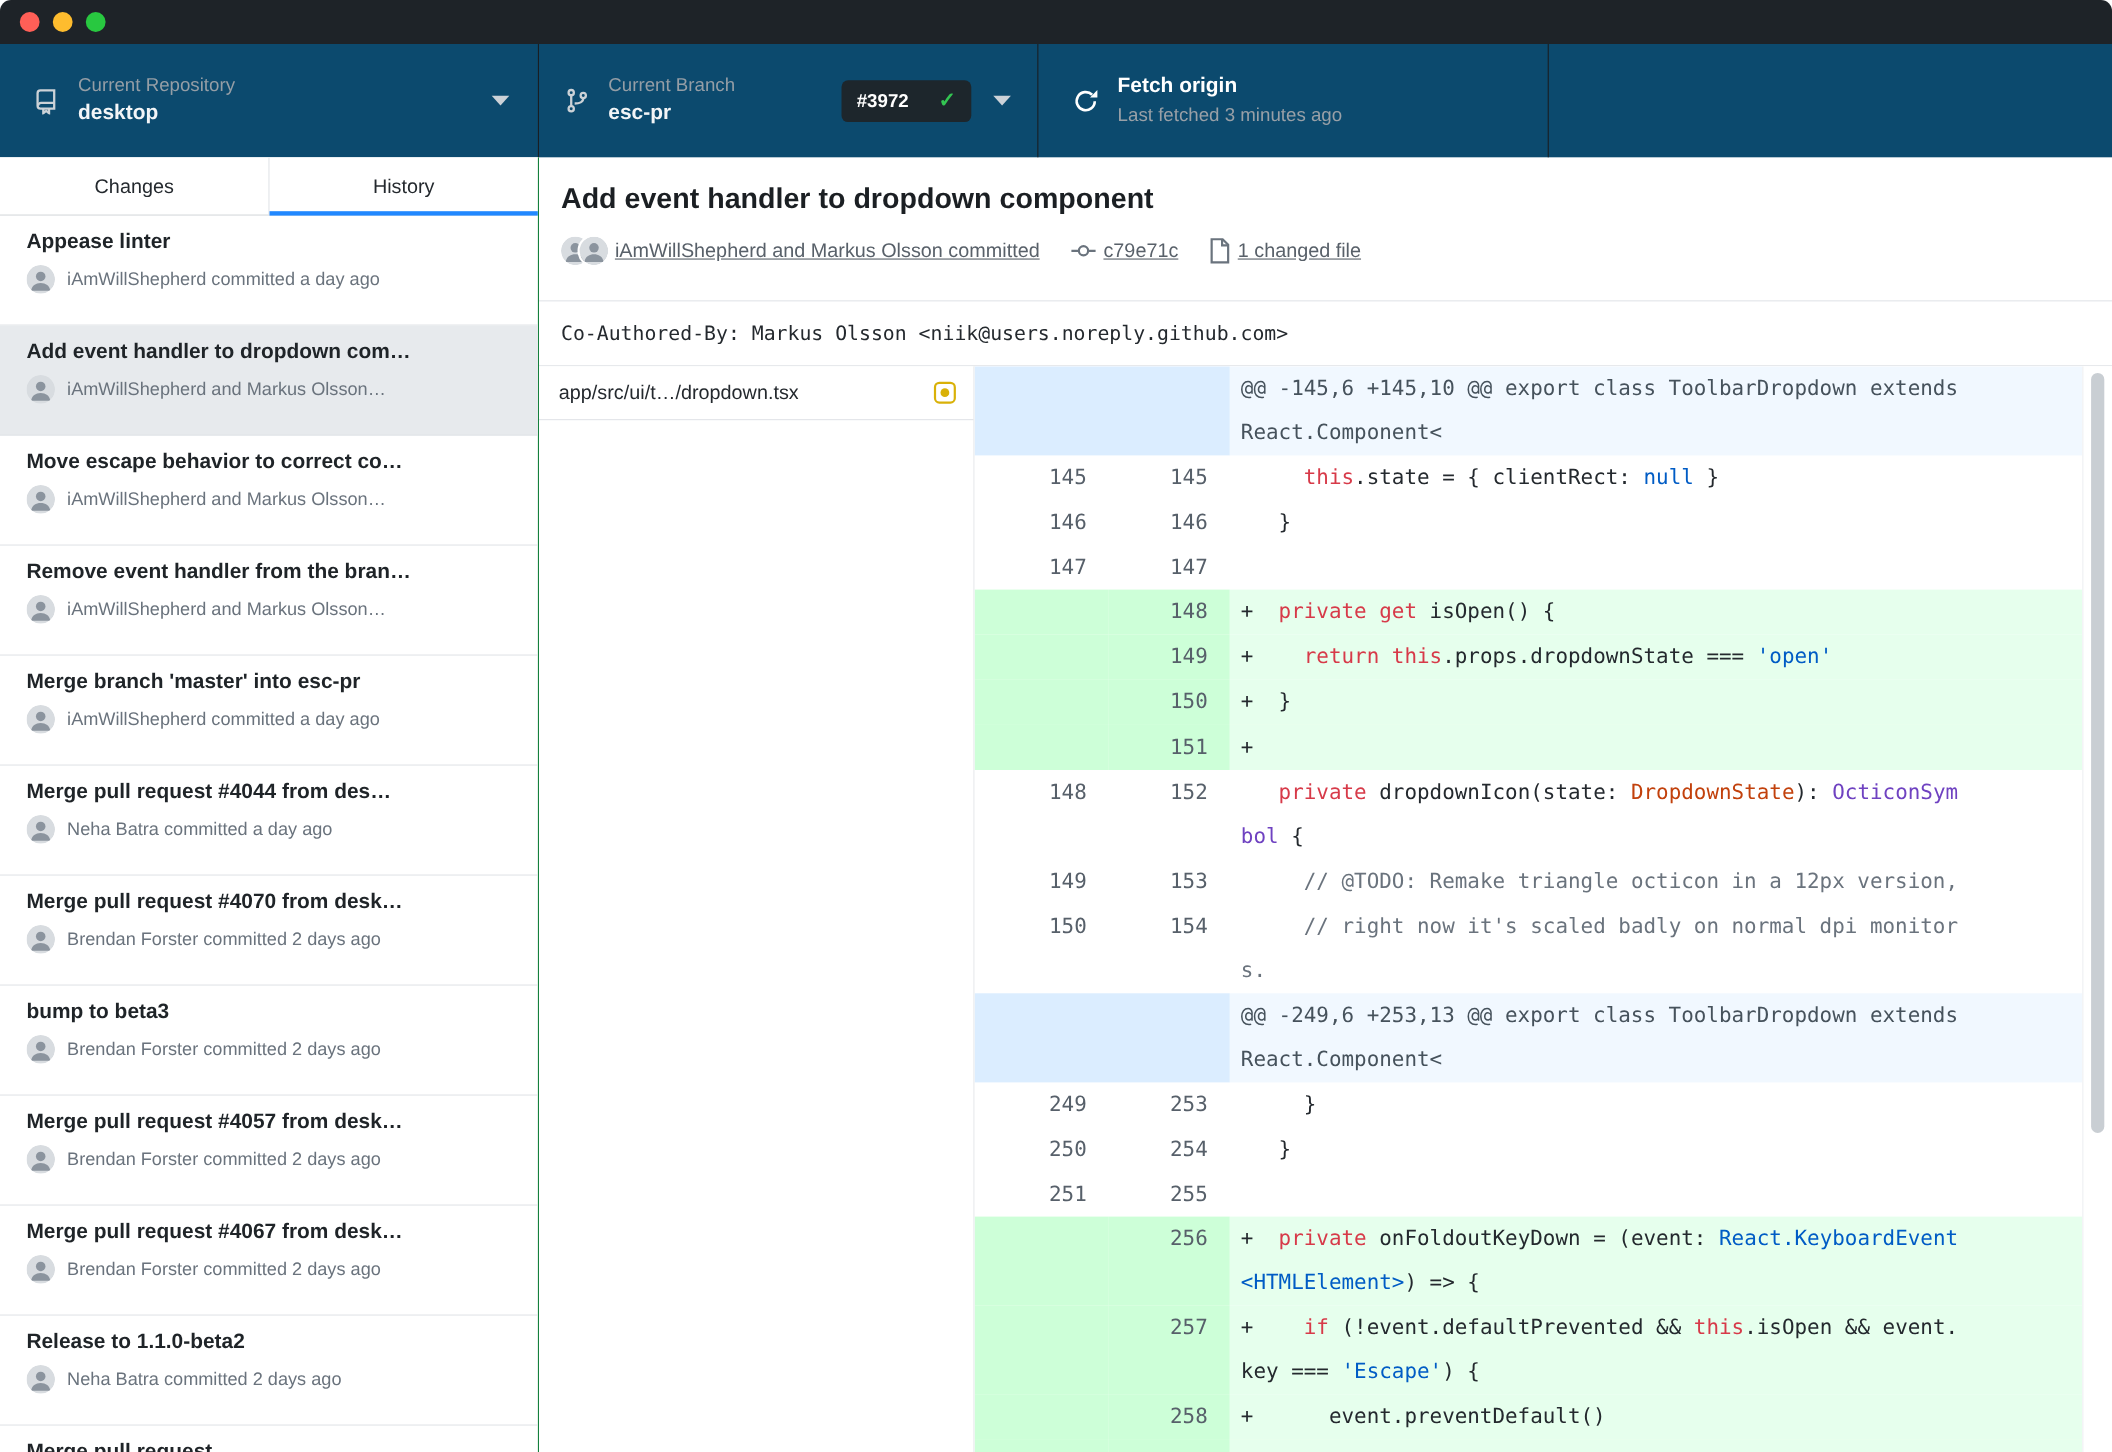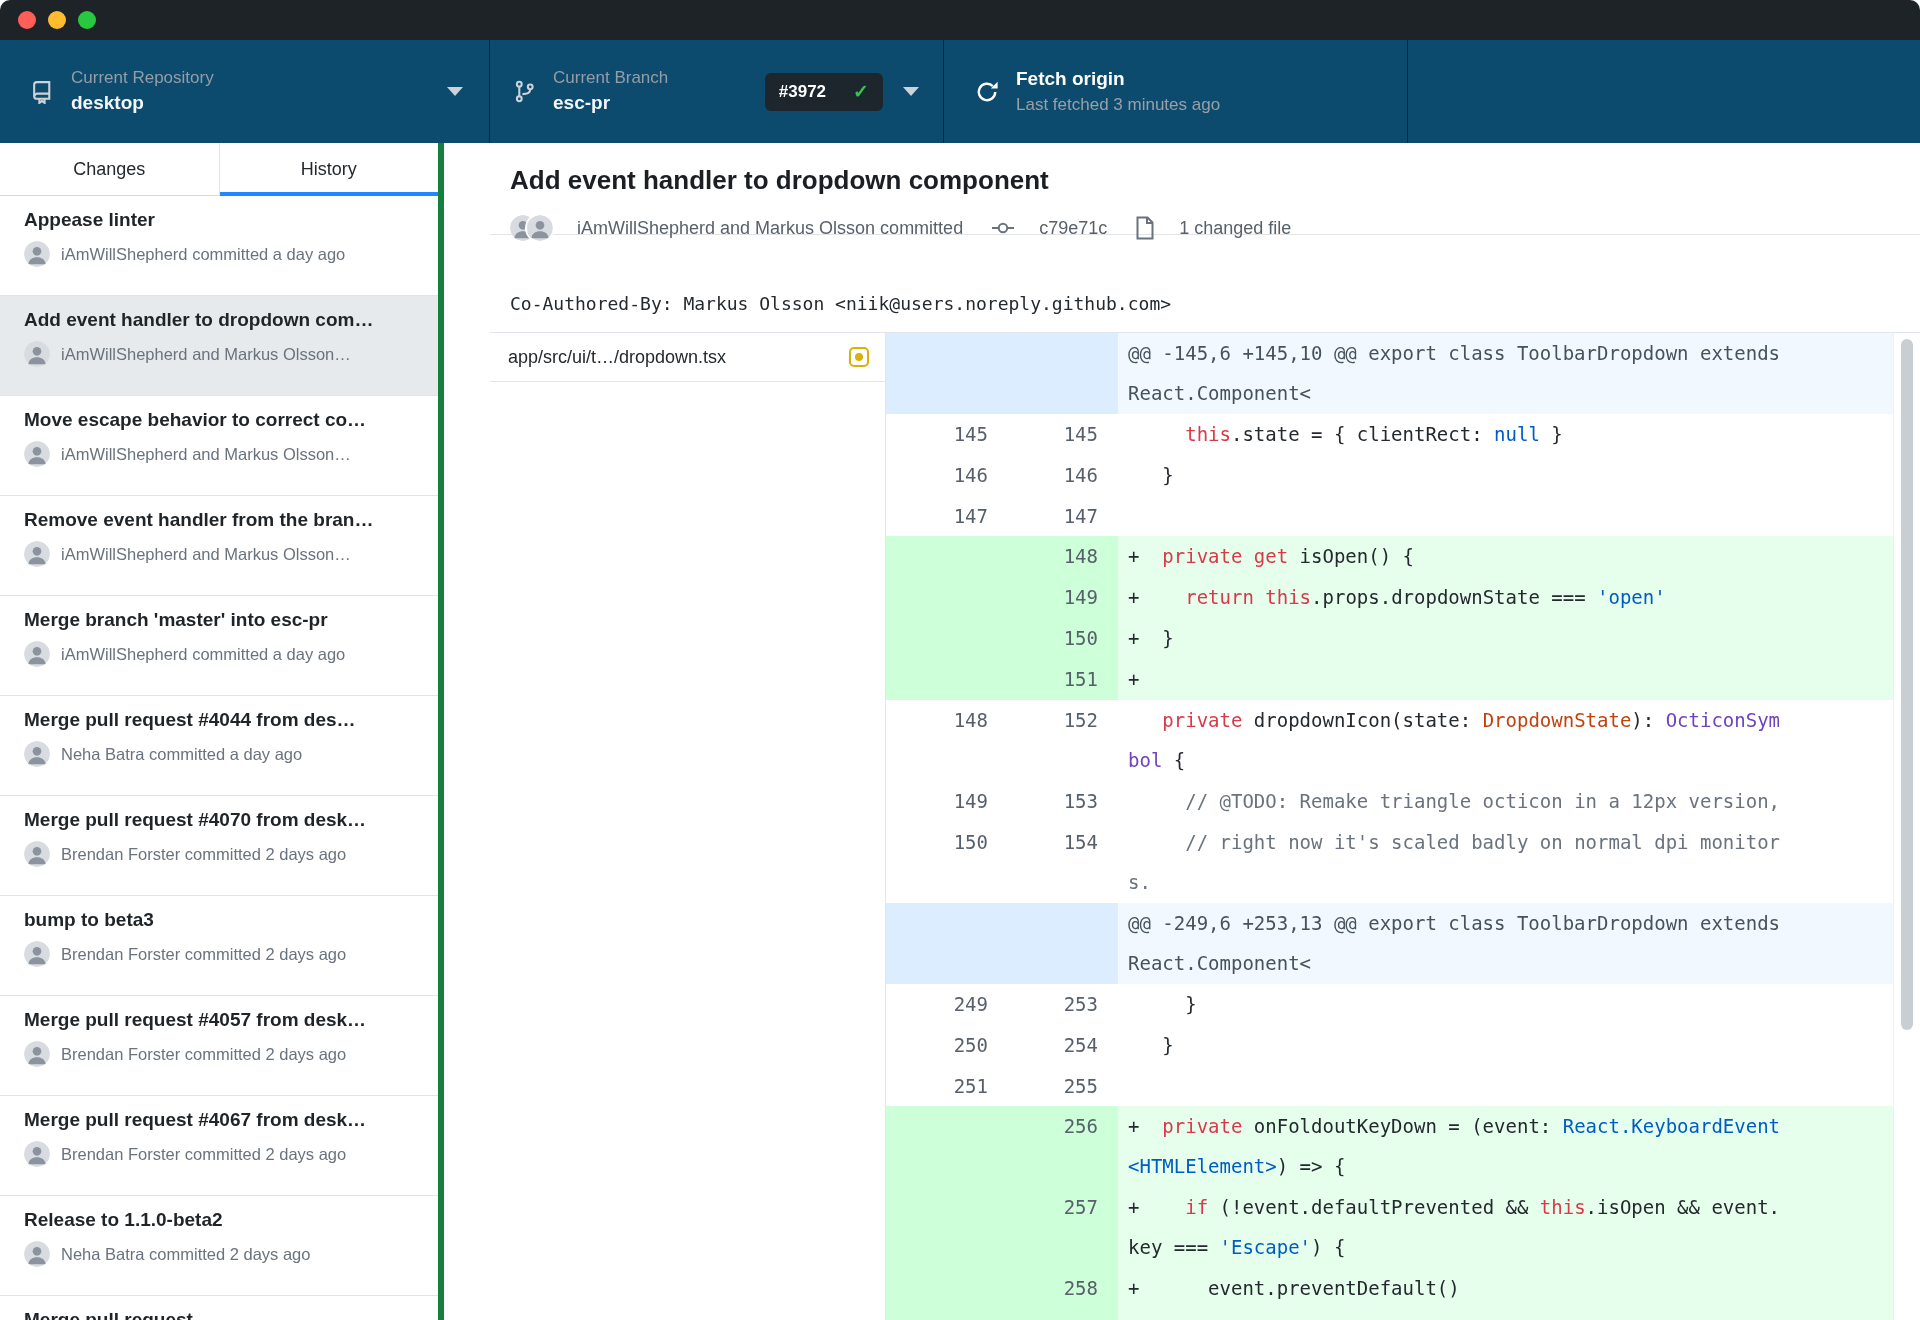--- a/index.html
+++ b/index.html
@@ -27,42 +27,42 @@
   .tb-spacer { flex:1; }
   .chevron { width:0; height:0; border-left:8px solid transparent; border-right:8px solid transparent;
              border-top:9px solid #ccd2d8; flex:none; }
   .pr-badge { background:#1d262c; border-radius:6px; padding:9px 14px; display:flex; align-items:center;
               gap:27px; color:#fff; font-weight:bold; font-size:17px; margin-right:20px; flex:none; }
   .pr-badge .check { color:#33c552; font-size:19px; font-weight:bold; line-height:1; }
   .fetch-title { color:#fff; font-size:19px; font-weight:bold; line-height:1.2; }
   .fetch-sub { color:#99a0a7; font-size:17px; margin-top:4px; line-height:1.2; }
 
   
-  .sidebar { position:absolute; top:143px; left:0; width:444px; bottom:0; background:#fff;
-             border-right:6px solid #15803d; overflow:hidden; }
+  .sidebar { position:absolute; top:143px; left:0; width:490px; bottom:0; background:#fff;
+             border-right:1px solid #15803d; overflow:hidden; }
   .tabs { height:53px; display:flex; border-bottom:1px solid #d6d9dc; }
   .tab { flex:1; display:flex; align-items:center; justify-content:center; font-size:18px;
          color:#24292e; position:relative; cursor:default; }
   .tab:first-child { border-right:1px solid #e1e4e8; }
   .tab.active::after { content:""; position:absolute; bottom:-1px; left:0; right:0; height:4px; background:#2188ff; }
   .commit-list { position:absolute; top:53px; left:0; right:0; bottom:0; overflow:hidden; }
   .commit-row { height:100px; border-bottom:1px solid #e1e4e8; padding:13px 20px 0 24px; }
   .commit-row.selected { background:#e7eaed; }
   .commit-title { font-weight:bold; font-size:19px; color:#1f2428; white-space:nowrap; overflow:hidden; }
   .commit-meta { margin-top:10px; display:flex; align-items:center; gap:11px; color:#6a737d;
                  font-size:16.5px; white-space:nowrap; overflow:hidden; }
   .avatar { width:26px; height:26px; flex:none; display:inline-flex; border-radius:50%; overflow:hidden; }
 
   
   .main { position:absolute; top:143px; left:490px; right:0; bottom:0; overflow:hidden; }
-  .detail-header { position:absolute; top:0; left:0; right:0; height:92px;
+  .detail-header { position:absolute; top:0; left:0; right:0; height:131px;
                    border-bottom:1px solid #e1e4e8; padding:22px 0 0 20px; }
   .detail-title { font-size:26px; font-weight:bold; color:#1b1f23; }
   .detail-meta { display:flex; align-items:center; margin-top:19px; color:#586069; font-size:18px; }
-  .meta-group { display:flex; align-items:center; gap:24px; margin-right:28px; }
+  .meta-group { display:flex; align-items:center; gap:6px; margin-right:28px;text-decoration:underline; }
   .avatars-pair { display:flex; }
   .avatars-pair .avatar + .avatar { margin-left:-9px; outline:2px solid #fff; }
   .coauthor { position:absolute; top:131px; height:59px; left:0; right:0; border-bottom:1px solid #e1e4e8;
               display:flex; align-items:center; padding-left:20px;
               font-family:"DejaVu Sans Mono", monospace; font-size:18px; color:#24292e; }
 
   
   .filediff { position:absolute; top:190px; bottom:0; left:0; right:0; display:flex; }
   .filecol { width:396px; flex:none; border-right:1px solid #e1e4e8; background:#fff; }
   .filerow { height:49px; border-bottom:1px solid #e1e4e8; display:flex; align-items:center;

